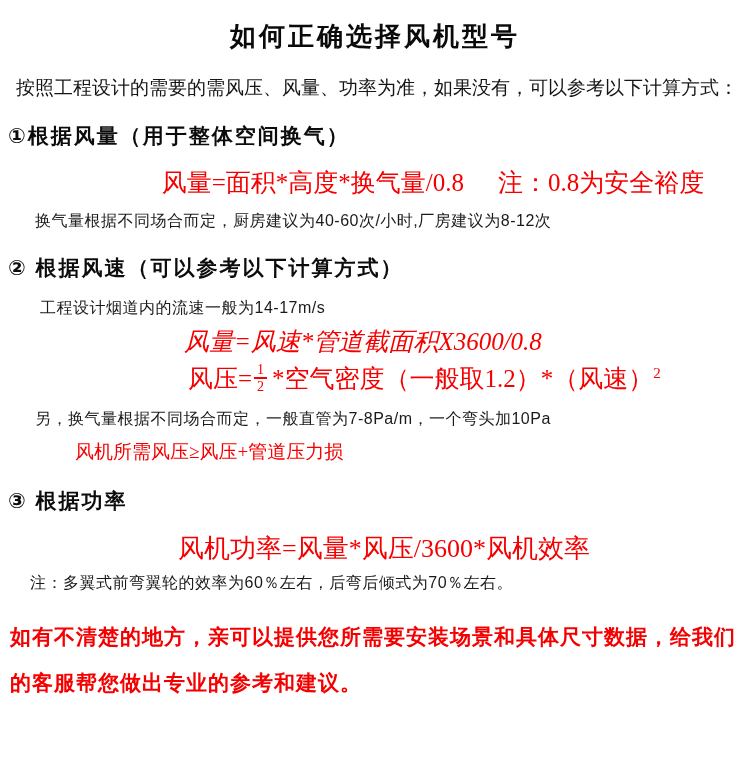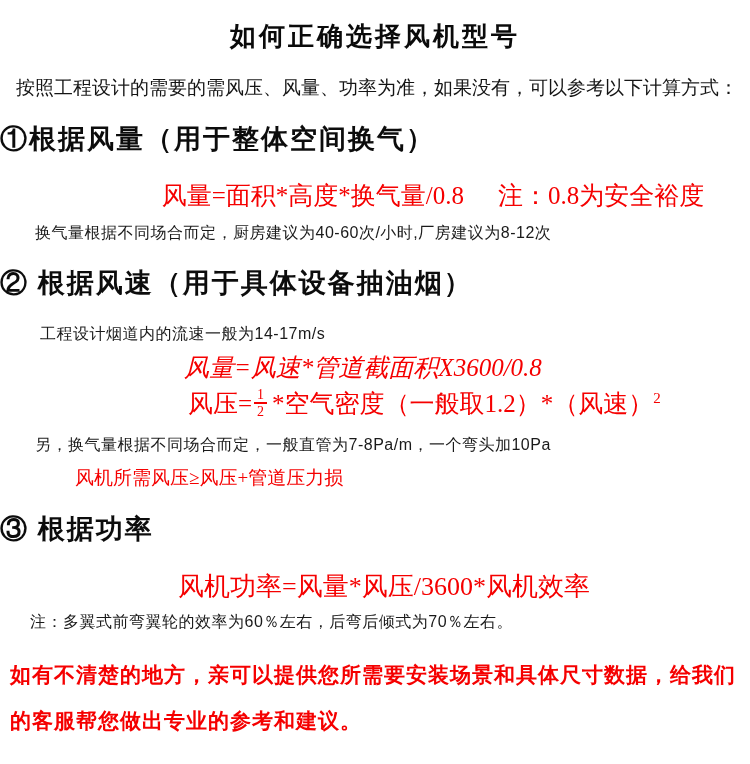--- a/index.html
+++ b/index.html
@@ -24,26 +24,26 @@
 
   .intro{
     margin:22px 12px 0 16px;
     font-size:19px;
     line-height:1.3;
     font-family:Liberation Serif, serif;
     color:#151515;
   }
 
   .sec-head{
-    font-size:27px;
+    margin-left:8px;
+    font-size:21px;
     font-weight:800;
     letter-spacing:2px;
     color:#0c0c0c;
     line-height:1.3;
-    font-family:Liberation Serif, serif;
   }
   .sec-head.s1{margin-top:22px;}
   .sec-head.s2{margin-top:22px;}
   .sec-head.s3{margin-top:22px;}
 
   .formula{
     color:#f50000;
     font-size:25px;
     font-family:"Liberation Serif","DejaVu Serif",serif;
     line-height:1.3;
@@ -105,21 +105,21 @@
   <h1 class="title">如何正确选择风机型号</h1>
 
   <p class="intro">按照工程设计的需要的需风压、风量、功率为准，如果没有，可以参考以下计算方式：</p>
 
   <h2 class="sec-head s1">①根据风量（用于整体空间换气）</h2>
   <div class="formula f-s1">
     <span>风量=面积*高度*换气量/0.8</span><span class="gap"></span><span>注：0.8为安全裕度</span>
   </div>
   <p class="note n-s1">换气量根据不同场合而定，厨房建议为40-60次/小时,厂房建议为8-12次</p>
 
-  <h2 class="sec-head s2">② 根据风速（用于具体设备抽油烟）</h2>
+  <h2 class="sec-head s2">② 根据风速（可以参考以下计算方式）</h2>
   <p class="note n-s2flow">工程设计烟道内的流速一般为14-17m/s</p>
   <div class="formula f-s2a">风量=风速*管道截面积X3600/0.8</div>
   <div class="formula f-s2b">
     <span>风压=</span><span class="frac">
         <span class="num">1</span>
         <span class="den">2</span>
       </span><span>*空气密度（一般取1.2）*（风速）</span><sup class="sq">2</sup>
   </div>
   <p class="note n-s2loss">另，换气量根据不同场合而定，一般直管为7-8Pa/m，一个弯头加10Pa</p>
   <p class="rule">风机所需风压≥风压+管道压力损</p>

